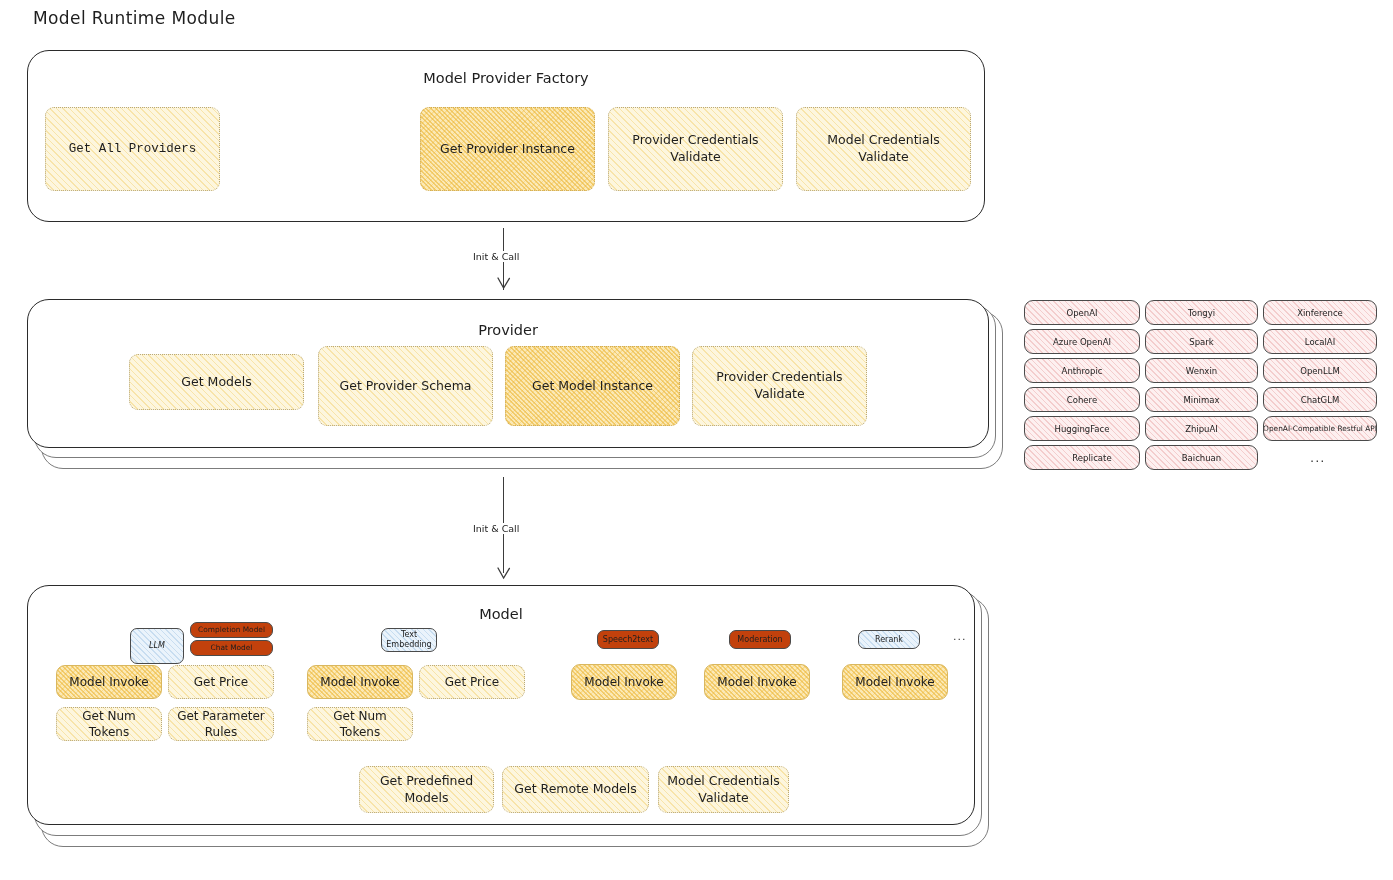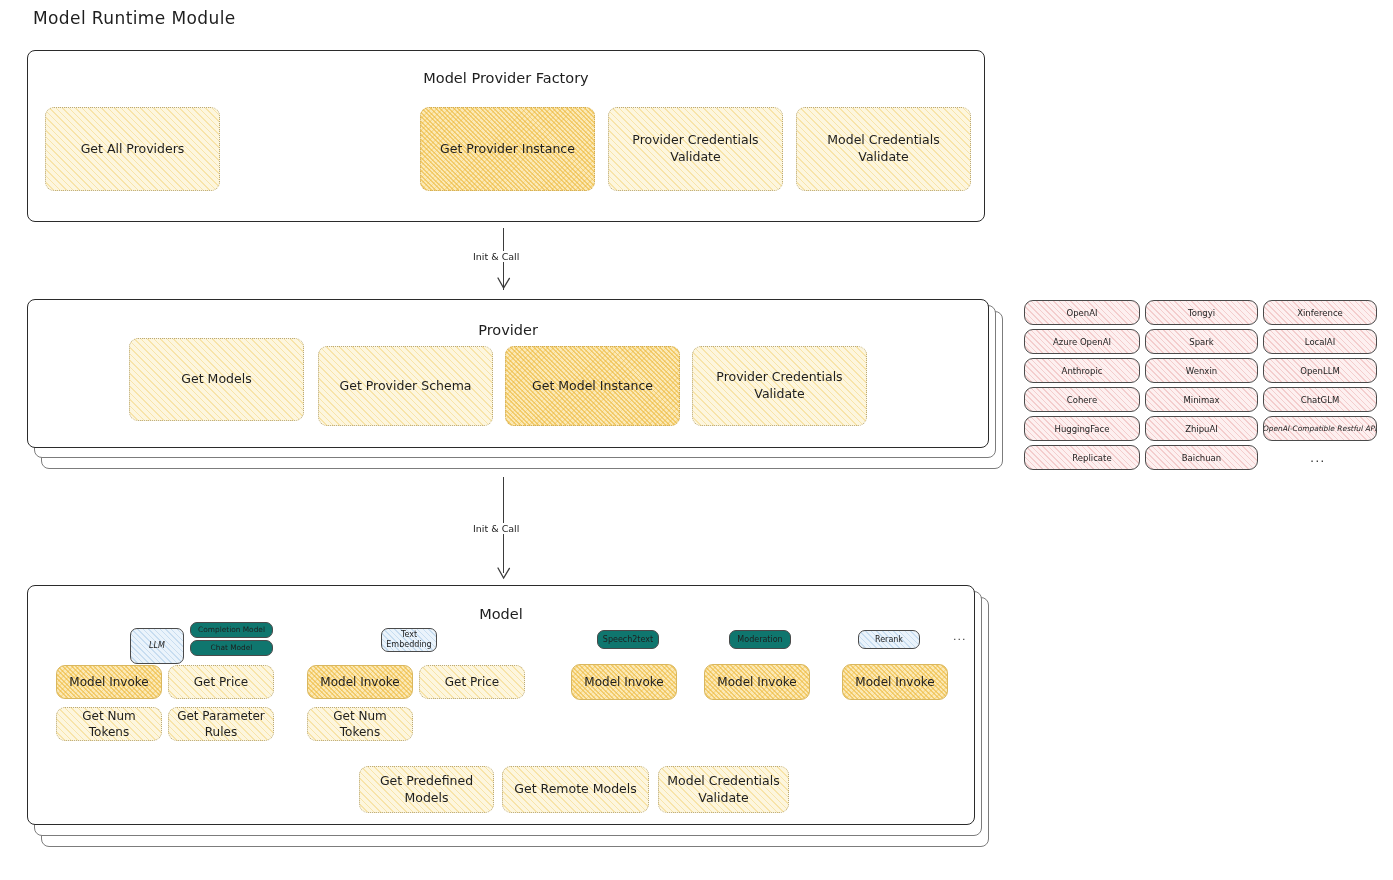--- a/index.html
+++ b/index.html
@@ -17,21 +17,21 @@
     position:absolute;left:33px;top:8px;
     font-size:17px;letter-spacing:.4px;color:#1e1e1e;
     white-space:nowrap;
   }
 
   
   .card{
     position:absolute;box-sizing:border-box;
     background:#fff;
     border:1.2px solid #2b2b2b;
-    border-radius:8px;
+    border-radius:22px;
     padding-left:45px;
   }
   .card.shadowline{ border-color:#7c7c7c; }
   .card-title{
     position:absolute;left:0;right:0;
     text-align:center;
     font-size:14.5px;color:#1e1e1e;
     white-space:nowrap;
   }
 
@@ -90,21 +90,21 @@
   }
 
   
   .badge{
     position:absolute;box-sizing:border-box;
     border:1.2px solid #4a4a4a;
     border-radius:7px;
     display:flex;align-items:center;justify-content:center;
     text-align:center;
     font-size:8px;line-height:1.25;color:#1e1e1e;
-    background:#0f766e;
+    background:#c2410c;
   }
   .badge.blue{
     background-color:#eaf3fb;
     background-image:
       repeating-linear-gradient(45deg,
         rgba(120,170,215,.30) 0px,
         rgba(120,170,215,.30) 1px,
         rgba(255,255,255,0) 1px,
         rgba(255,255,255,0) 4px);
   }
@@ -125,21 +125,21 @@
 </head>
 <body>
 
 <div class="canvas">
 
   <div class="page-title">Model Runtime Module</div>
 
   <div class="card" style="left:27px;top:50px;width:958px;height:172px;">
     <div class="card-title" style="top:19px;">Model Provider Factory</div>
 
-    <div class="mbox" style="left:17px;top:56px;width:175px;height:84px;font-size:12.5px;">Get All Providers</div>
+    <div class="mbox" style="left:17px;top:56px;width:175px;height:84px;font-size:12.5px;font-family:Liberation Mono, monospace;">Get All Providers</div>
 
 
     <div class="mbox hl" style="left:392px;top:56px;width:175px;height:84px;font-size:12.5px;">Get Provider Instance</div>
 
     <div class="mbox" style="left:580px;top:56px;width:175px;height:84px;font-size:12.5px;">Provider Credentials Validate</div>
 
     <div class="mbox" style="left:768px;top:56px;width:175px;height:84px;font-size:12.5px;">Model Credentials Validate</div>
   </div>
 
   <div class="arrow-line" style="left:503px;top:228px;height:62px;"></div>
@@ -147,21 +147,21 @@
     <path d="M3 4 L8.6 14 L14.4 4.4" fill="none" stroke="#3b3b3b" stroke-width="1.3" stroke-linecap="round"></path>
   </svg>
   <div class="arrow-label" style="left:470px;top:251px;">Init &amp; Call</div>
 
   <div class="card shadowline" style="left:41px;top:311px;width:962px;height:158px;"></div>
   <div class="card shadowline" style="left:34px;top:305px;width:962px;height:153px;"></div>
 
   <div class="card" style="left:27px;top:299px;width:962px;height:149px;">
     <div class="card-title" style="top:22px;">Provider</div>
 
-    <div class="mbox" style="left:101px;top:38px;width:175px;height:83px;font-size:12.5px;">Get Models</div>
+    <div class="mbox" style="left:101px;top:54px;width:175px;height:56px;font-size:12.5px;">Get Models</div>
 
     <div class="mbox" style="left:290px;top:46px;width:175px;height:80px;font-size:12.5px;">Get Provider Schema</div>
 
     <div class="mbox hl" style="left:477px;top:46px;width:175px;height:80px;font-size:12.5px;">Get Model Instance</div>
 
     <div class="mbox" style="left:664px;top:46px;width:175px;height:80px;font-size:12.5px;">Provider Credentials Validate</div>
   </div>
 
   <div>
 
@@ -176,21 +176,21 @@
     <div class="pill" style="left:1145px;top:329px;width:113px;height:25px;">Spark</div>
     <div class="pill" style="left:1145px;top:358px;width:113px;height:25px;">Wenxin</div>
     <div class="pill" style="left:1145px;top:387px;width:113px;height:25px;">Minimax</div>
     <div class="pill" style="left:1145px;top:416px;width:113px;height:25px;">ZhipuAI</div>
     <div class="pill" style="left:1145px;top:445px;width:113px;height:25px;">Baichuan</div>
 
     <div class="pill" style="left:1263px;top:300px;width:114px;height:25px;">Xinference</div>
     <div class="pill" style="left:1263px;top:329px;width:114px;height:25px;">LocalAI</div>
     <div class="pill" style="left:1263px;top:358px;width:114px;height:25px;">OpenLLM</div>
     <div class="pill" style="left:1263px;top:387px;width:114px;height:25px;">ChatGLM</div>
-    <div class="pill" style="left:1263px;top:416px;width:114px;height:25px;font-size:7.4px;font-style:italic;">OpenAI-Compatible Restful API</div>
+    <div class="pill" style="left:1263px;top:416px;width:114px;height:25px;font-size:7.4px;">OpenAI-Compatible Restful API</div>
     <div class="ellipsis" style="left:1310px;top:450px;">...</div>
   </div>
 
   <div class="arrow-line" style="left:503px;top:477px;height:96px;"></div>
   <svg class="arrow-head" style="left:495px;top:564px;" width="18" height="18" viewBox="0 0 18 18">
     <path d="M3 4 L8.6 14 L14.4 4.4" fill="none" stroke="#3b3b3b" stroke-width="1.3" stroke-linecap="round"></path>
   </svg>
   <div class="arrow-label" style="left:470px;top:523px;">Init &amp; Call</div>
 
   <div class="card shadowline" style="left:41px;top:597px;width:948px;height:250px;"></div>

